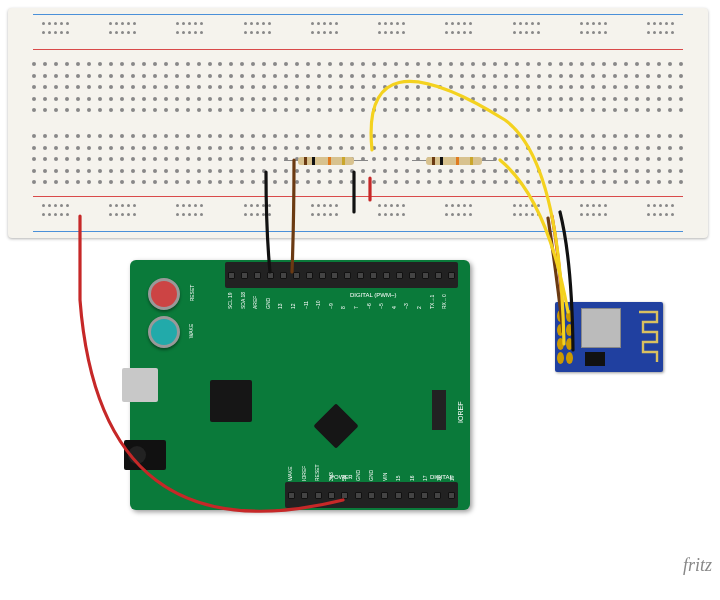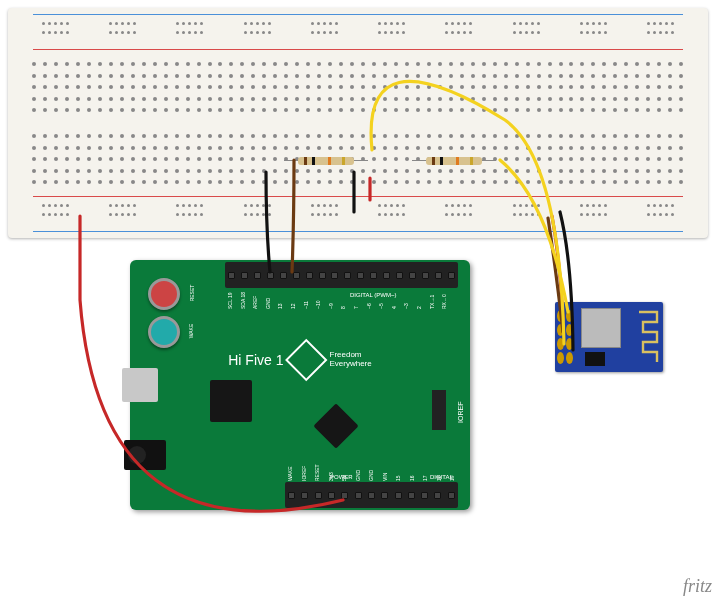--- a/index.html
+++ b/index.html
@@ -1,17 +1,17 @@
 <!DOCTYPE html>
 <html><head>
 <meta charset="utf-8">
 <style>
 body{margin:0;padding:0;background:#fff;font-family:sans-serif;width:720px;height:600px;overflow:hidden;position:relative}
 .canvas{position:relative;width:720px;height:600px}
-.watermark{position:absolute;bottom:3px;right:8px;font-family:Georgia,serif;font-style:italic;font-size:18px;color:#888}
+.watermark{position:absolute;bottom:24px;right:8px;font-family:Georgia,serif;font-style:italic;font-size:18px;color:#888}
 
 
 .breadboard{position:absolute;left:8px;top:8px;width:700px;height:230px;background:#f5f3ed;border-radius:4px;box-shadow:0 1px 3px rgba(0,0,0,.3)}
 .rail{position:absolute;left:10px;right:10px;height:36px}
 .rail.top{top:6px}
 .rail.bot{bottom:6px;top:auto}
 .rail .line{position:absolute;left:15px;right:15px;height:1px}
 .rail .line.blue{background:#4a90d9}
 .rail .line.red{background:#d94a4a}
 .rail.top .line.blue{top:0}
@@ -1434,28 +1434,20 @@
   <div class="btn-reset"></div>
   <div class="btn-lbl" style="left:54px;top:30px">RESET</div>
   <div class="btn-wake"></div>
   <div class="btn-lbl" style="left:54px;top:68px">WAKE</div>
   <div class="usb"></div>
   <div class="barrel"></div>
   <div class="chip chip1"></div>
   <div class="chip chip2"></div>
   <div class="ioref-blk"></div>
   <div class="ioref-lbl">IOREF</div>
-  <div class="name">
-    <span>Hi Five 1</span>
-    <span class="logo"></span>
-    <span class="slogan">
-      <span>Freedom</span><br>
-      <span>Everywhere</span>
-    </span>
-  </div>
   <div class="sectionlabel" style="left:220px;top:32px">DIGITAL (PWM~)</div>
   <div class="sectionlabel" style="left:200px;bottom:30px">POWER</div>
   <div class="sectionlabel" style="left:300px;bottom:30px">DIGITAL</div>
   <div id="pinlabels-top">
         <div class="pinlabel" style="left: 100px; top: 46px;">SCL 19</div>
         <div class="pinlabel" style="left: 112.6px; top: 46px;">SDA 18</div>
         <div class="pinlabel" style="left: 125.2px; top: 46px;">AREF</div>
         <div class="pinlabel" style="left: 137.8px; top: 46px;">GND</div>
         <div class="pinlabel" style="left: 150.4px; top: 46px;">13</div>
         <div class="pinlabel" style="left: 163px; top: 46px;">12</div>

